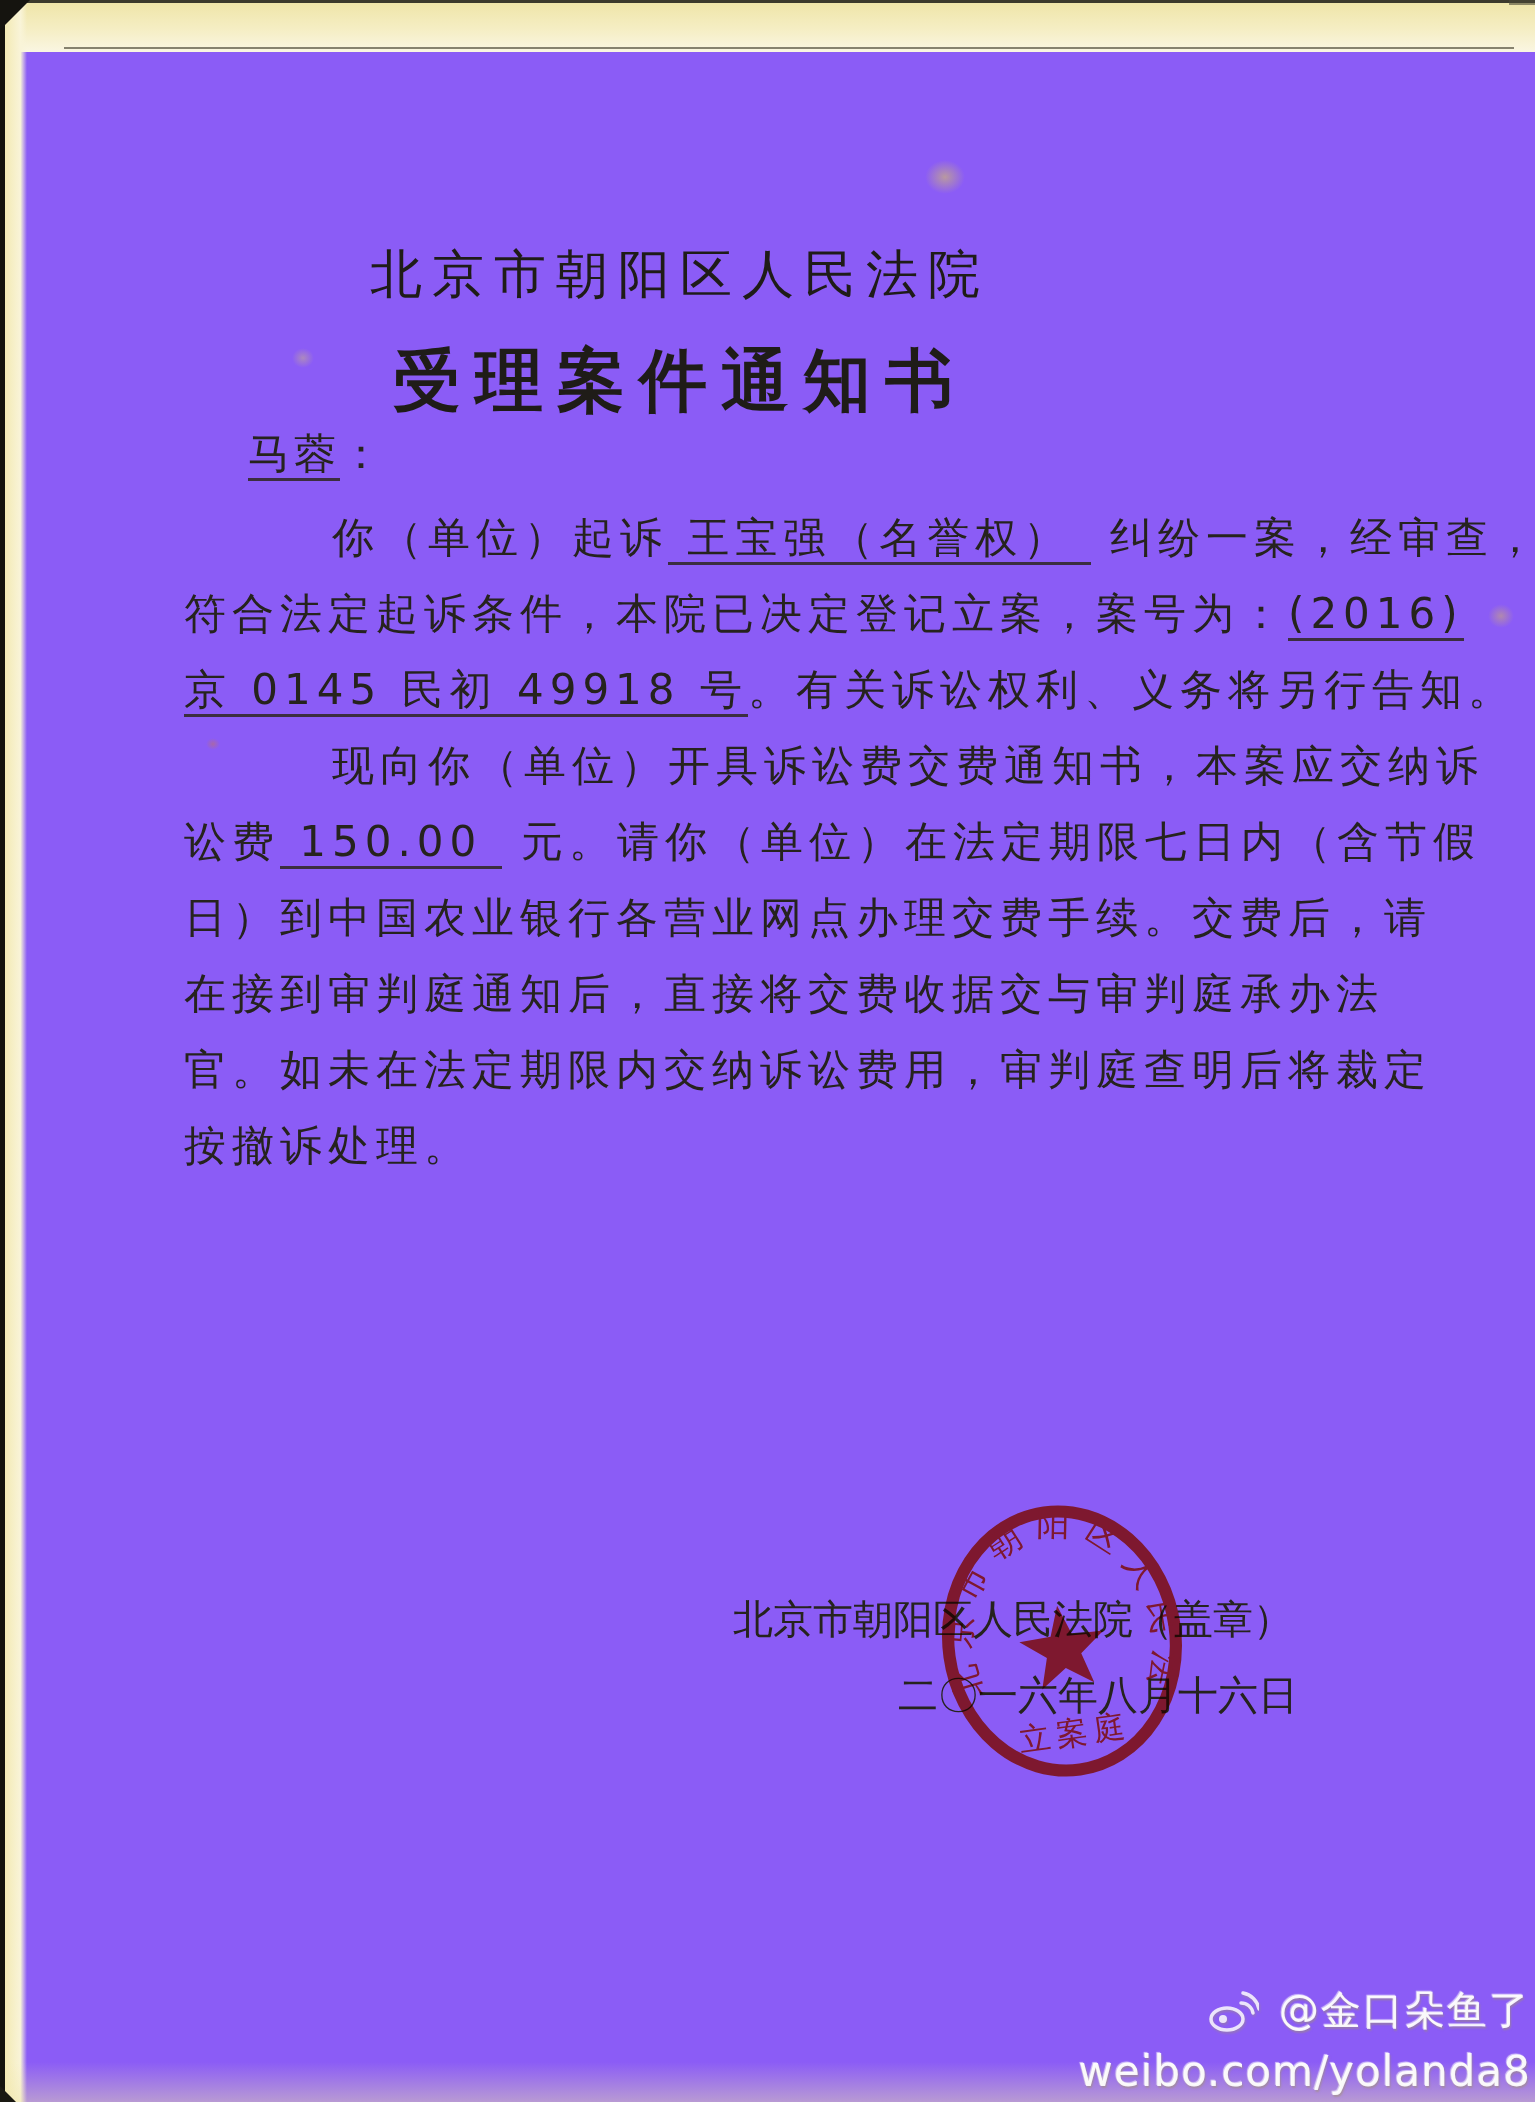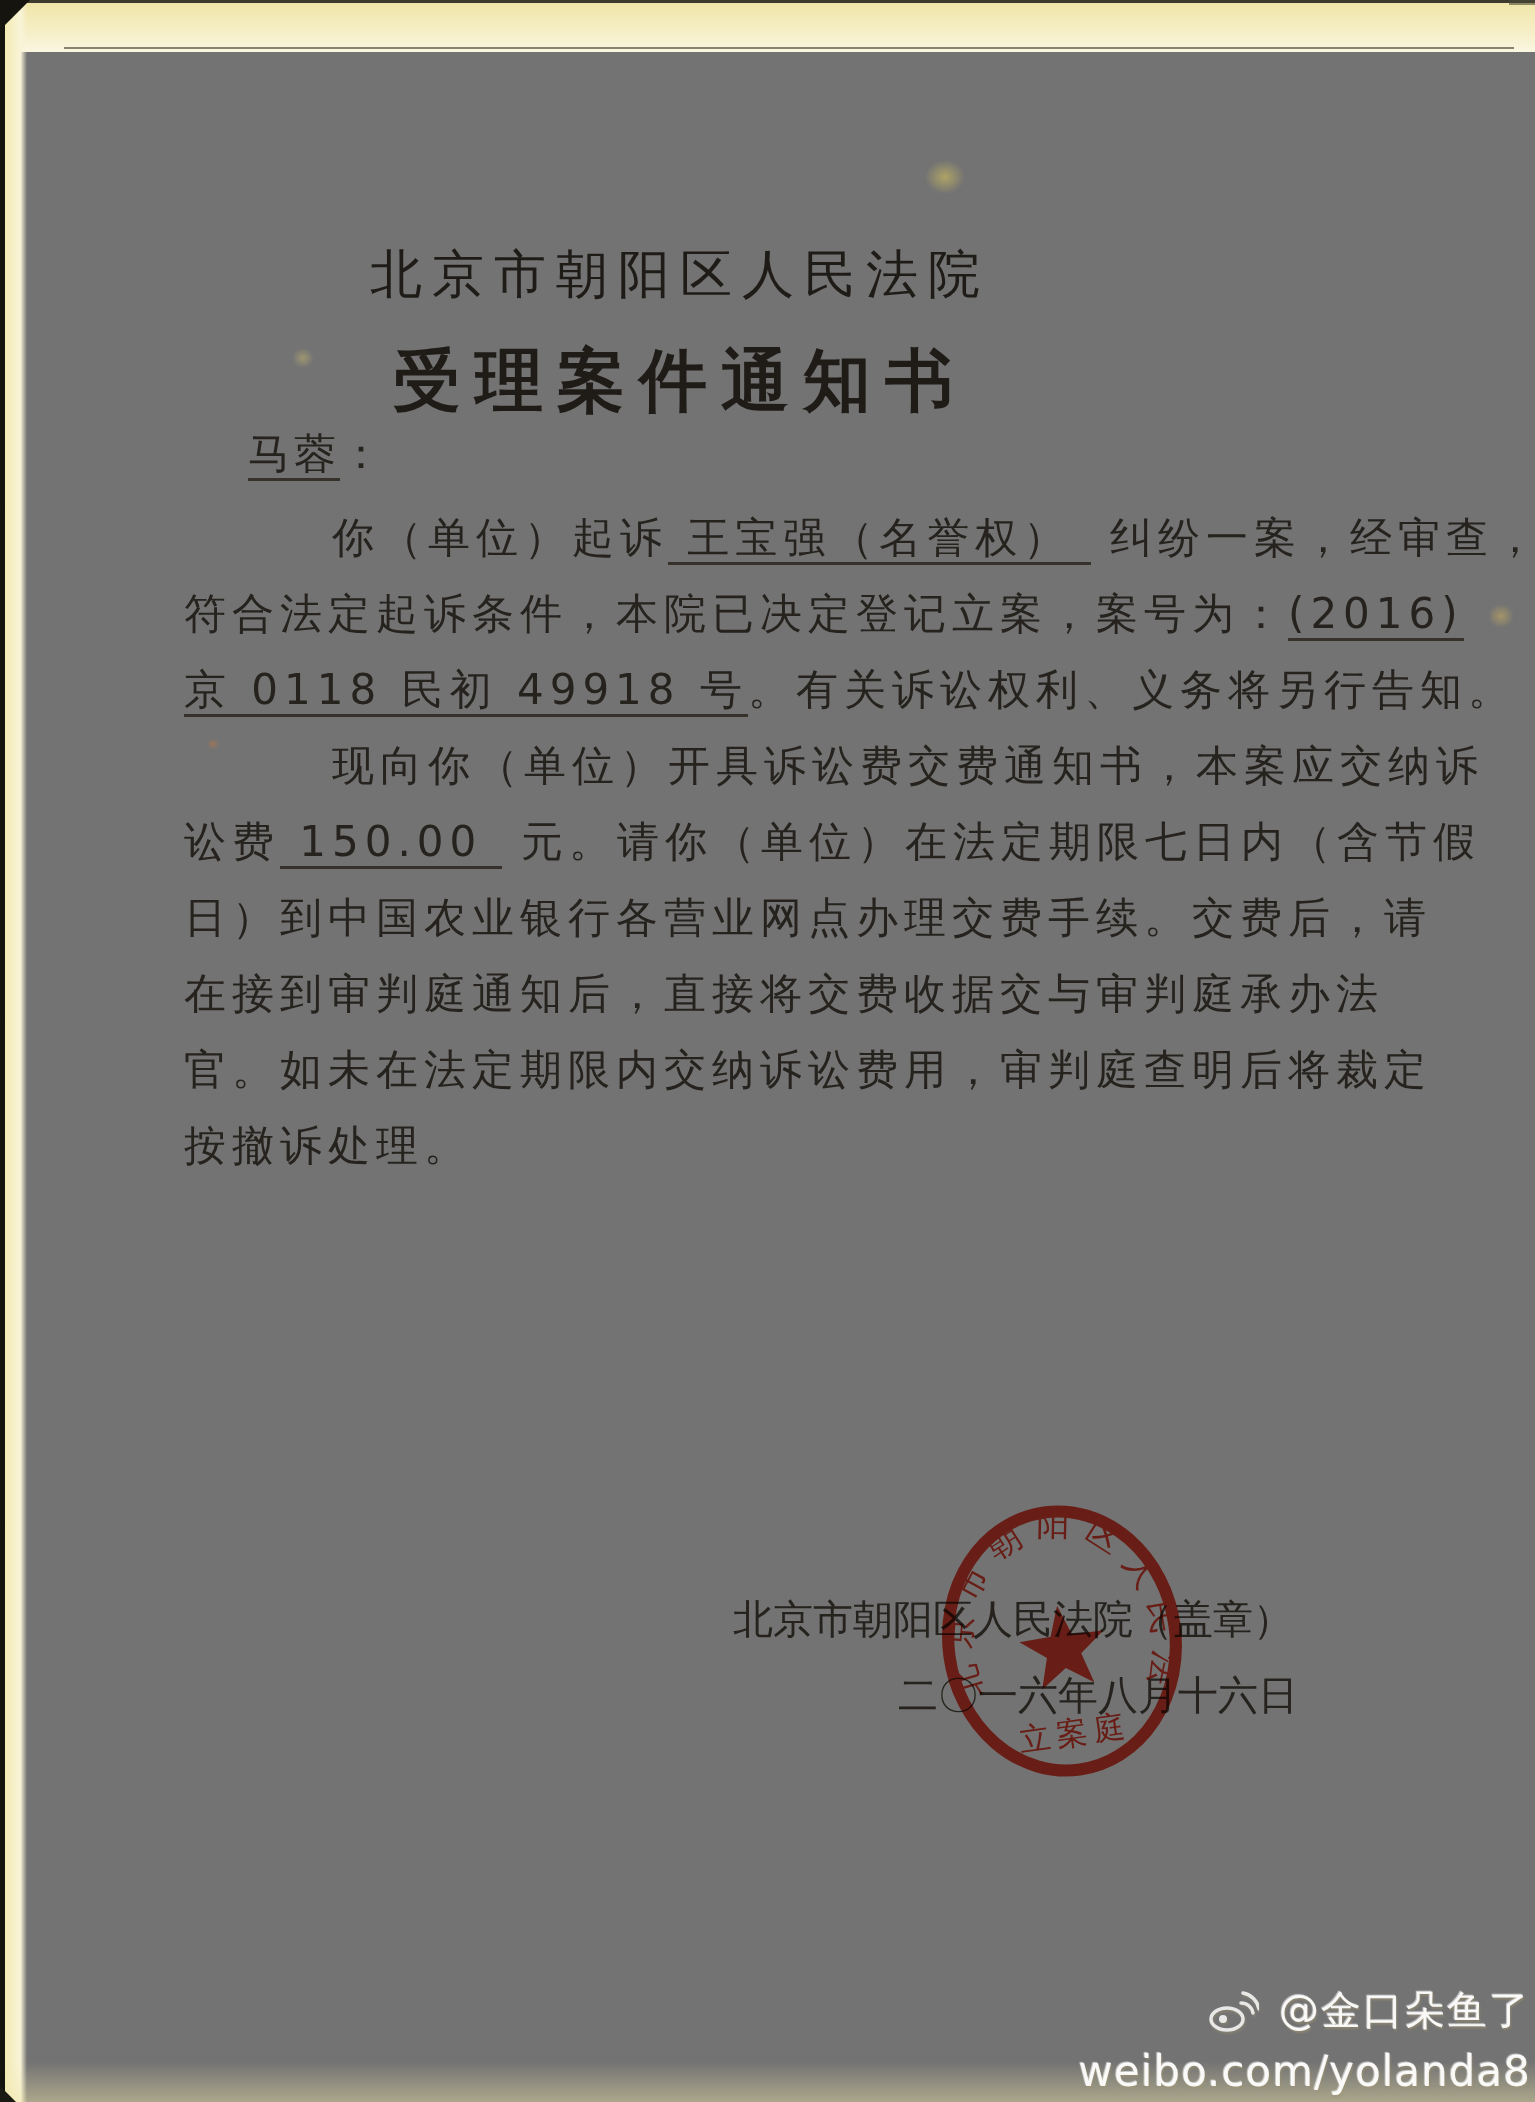--- a/index.html
+++ b/index.html
@@ -1,19 +1,19 @@
 <!DOCTYPE html>
 <html><head>
 <meta charset="utf-8">
 <style>
   html,body{margin:0;padding:0;background:#e8e4d2;}
   .scan{
     position:relative;
     width:1535px;height:2102px;
-    background:#737373;
+    background:#8b5cf6;
     overflow:hidden;
     font-family:"DejaVu Sans",sans-serif;
     color:#26231e;
   }
   
   .edge-top-line{position:absolute;top:0;left:0;width:100%;height:3px;background:#3c3a2c;}
   .edge-left-strip{position:absolute;top:0;left:0;width:5px;height:100%;background:#14130d;}
   .corner-tl{position:absolute;top:0;left:0;width:30px;height:30px;background:#15140f;
              clip-path:polygon(0 0,100% 0,0 100%);}
   .corner-bl{position:absolute;bottom:0;left:0;width:16px;height:16px;background:#1a1912;
@@ -81,21 +81,21 @@
   <div class="title-block">
     <div class="title1">北京市朝阳区人民法院</div>
     <div class="title2">受理案件通知书</div>
   </div>
 
   <div class="salutation"><span class="u">马蓉</span><span>：</span></div>
 
   <div class="body">
       <div class="line indent"><span>你（单位）起诉</span><span class="u">&nbsp;王宝强（名誉权）&nbsp;</span><span>&nbsp;纠纷一案，经审查，</span></div>
       <div class="line"><span>符合法定起诉条件，本院已决定登记立案，案号为：</span><span class="u">(2016)</span></div>
-      <div class="line"><span class="u">京 0118 民初 49918 号</span><span>。有关诉讼权利、义务将另行告知。</span></div>
+      <div class="line"><span class="u">京 0145 民初 49918 号</span><span>。有关诉讼权利、义务将另行告知。</span></div>
       <div class="line indent"><span>现向你（单位）开具诉讼费交费通知书，本案应交纳诉</span></div>
       <div class="line"><span>讼费</span><span class="u">&nbsp;150.00&nbsp;</span><span>&nbsp;元。请你（单位）在法定期限七日内（含节假</span></div>
       <div class="line"><span>日）到中国农业银行各营业网点办理交费手续。交费后，请</span></div>
       <div class="line"><span>在接到审判庭通知后，直接将交费收据交与审判庭承办法</span></div>
       <div class="line"><span>官。如未在法定期限内交纳诉讼费用，审判庭查明后将裁定</span></div>
       <div class="line"><span>按撤诉处理。</span></div>
     </div>
 
   <div class="signature">北京市朝阳区人民法院（盖章）</div>
   <div class="dateline">二〇一六年八月十六日</div>

